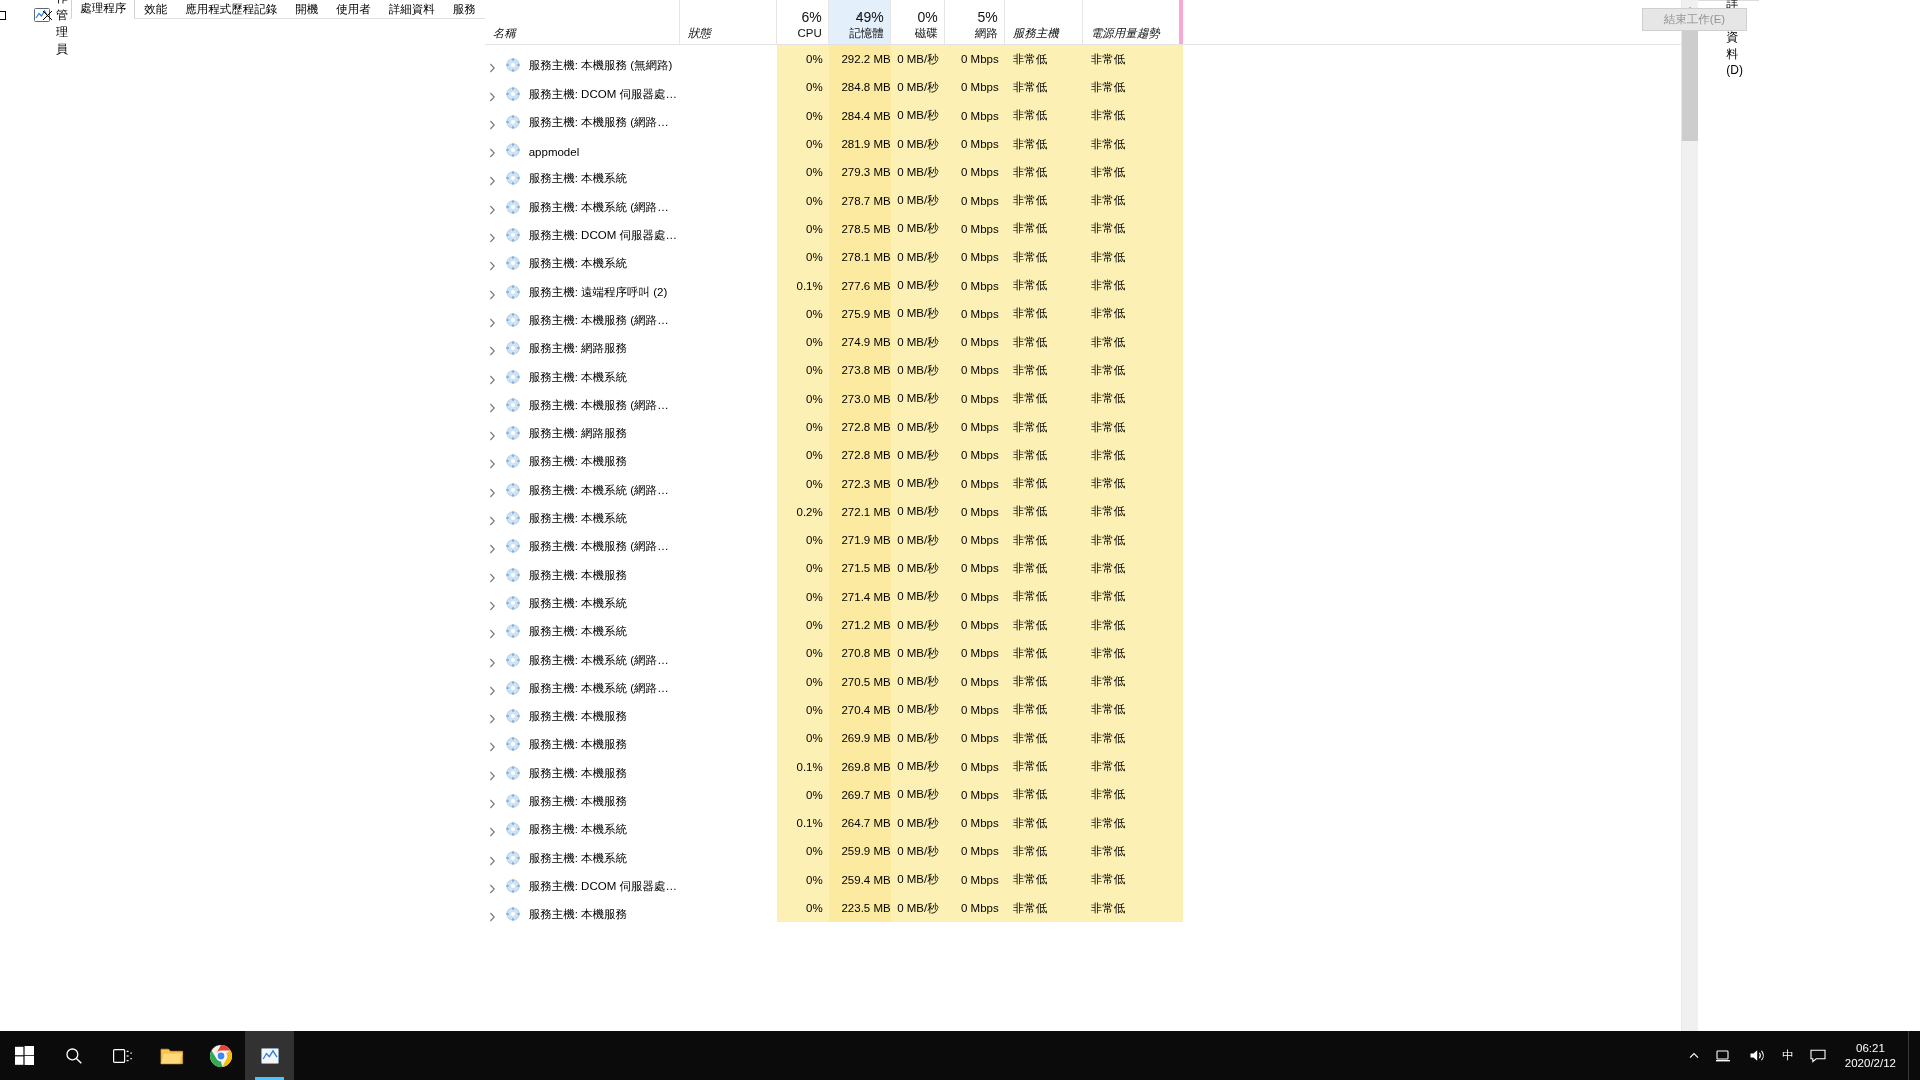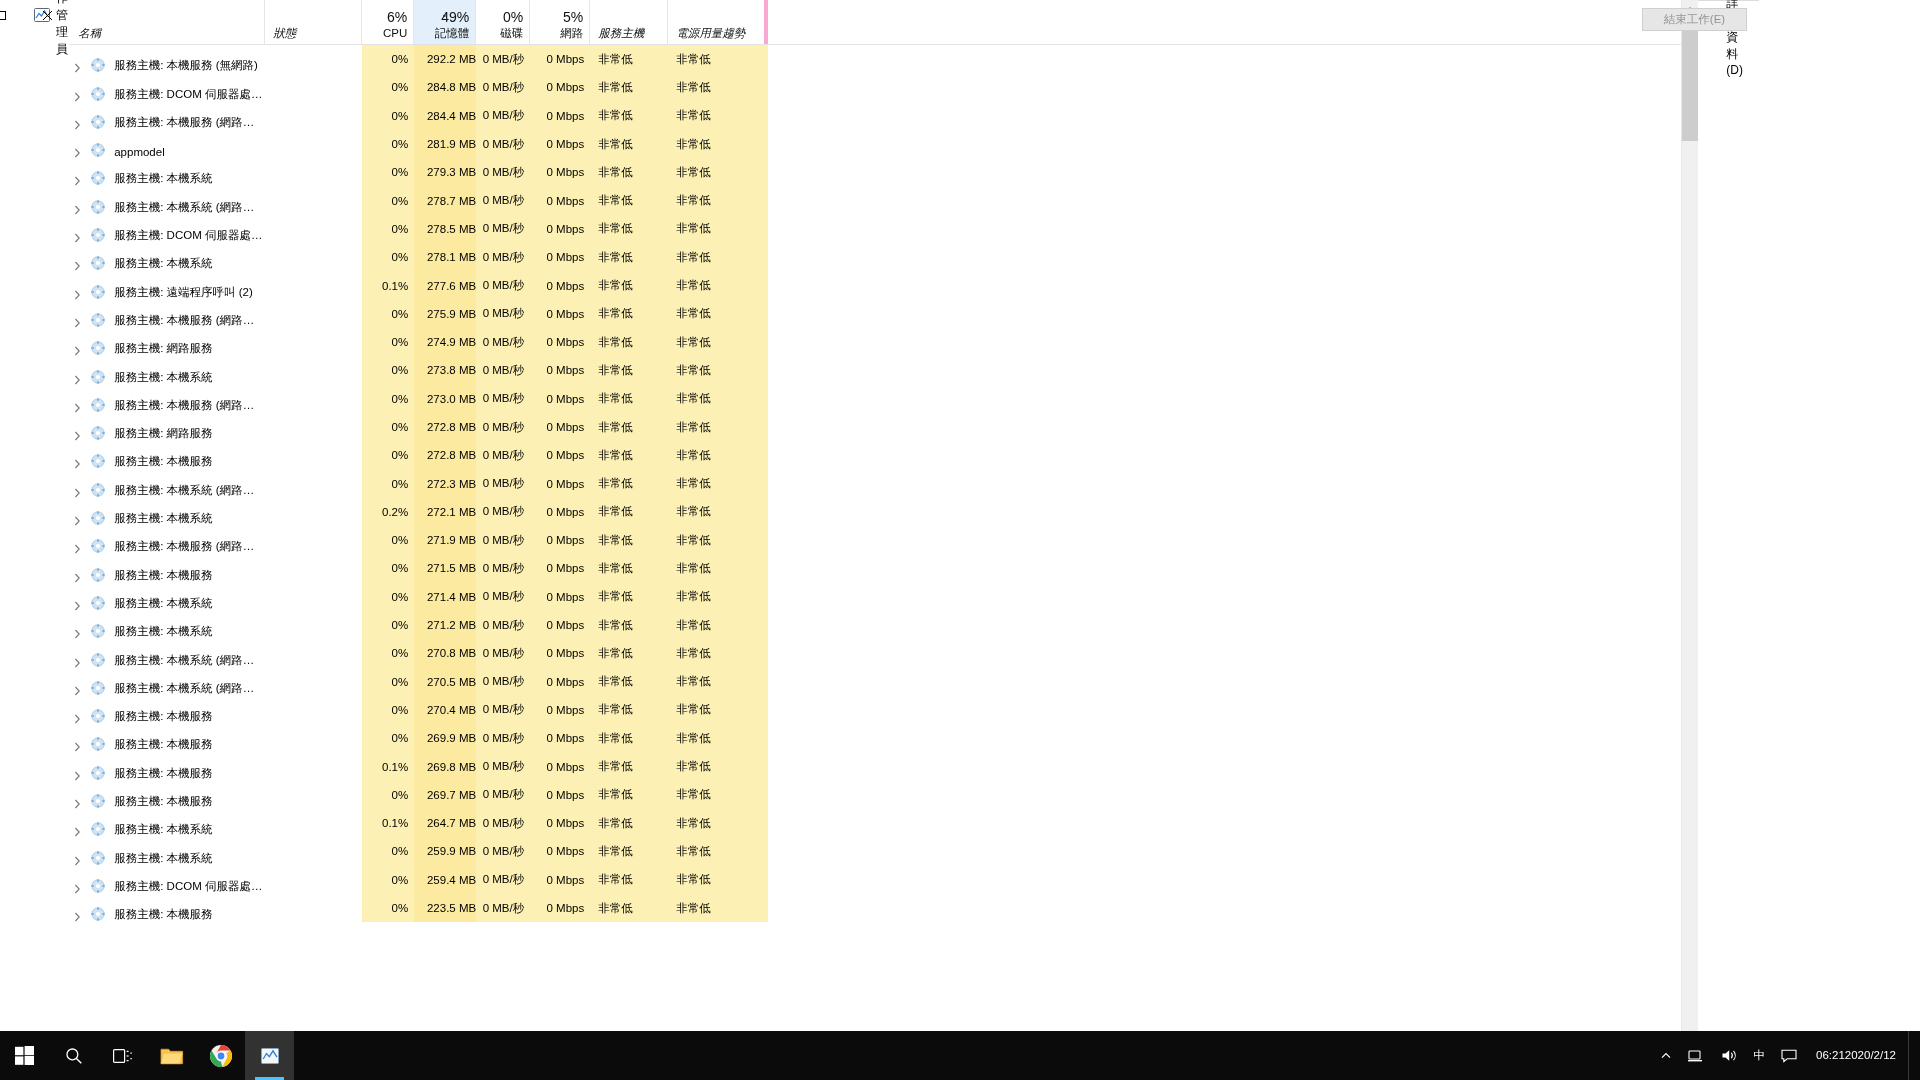--- a/index.html
+++ b/index.html
@@ -183,21 +183,21 @@
   }
   .tb-right {
     margin-left:auto; display:flex; align-items:center; height:49px;
     padding-right:4px; gap:2px;
   }
   .tray-item {
     height:49px; display:flex; align-items:center; justify-content:center;
     padding:0 7px;
   }
   .clock {
-    height:49px; display:flex; align-items:center;
+    height:49px; display:flex; flex-direction:column; align-items:center;
     justify-content:center; padding:0 10px; line-height:15px; font-size:11.5px;
   }
   .showdesk { width:8px; height:49px; border-left:1px solid #3a3a3a; }
 
   svg { display:block; }
 </style>
 </head>
 <body>
 
 <div class="window">
@@ -224,20 +224,29 @@
       <div class="tb-btn close">
         <svg width="11" height="11" viewBox="0 0 11 11">
             <line x1="1" y1="1" x2="10" y2="10" stroke="currentColor" stroke-width="1"></line>
             <line x1="10" y1="1" x2="1" y2="10" stroke="currentColor" stroke-width="1"></line>
           </svg>
       </div>
     </div>
   </div>
 
 
+  <div class="tabstrip">
+    <div class="tab active">處理程序</div>
+    <div class="tab">效能</div>
+    <div class="tab">應用程式歷程記錄</div>
+    <div class="tab">開機</div>
+    <div class="tab">使用者</div>
+    <div class="tab">詳細資料</div>
+    <div class="tab">服務</div>
+  </div>
 
   <div class="table-wrap">
 
     <div class="thead">
       <div class="th left th-name">
         <div class="pct"></div>
         <div class="lbl">名稱</div>
       </div>
       <div class="th left th-status">
         <div class="pct"></div>

